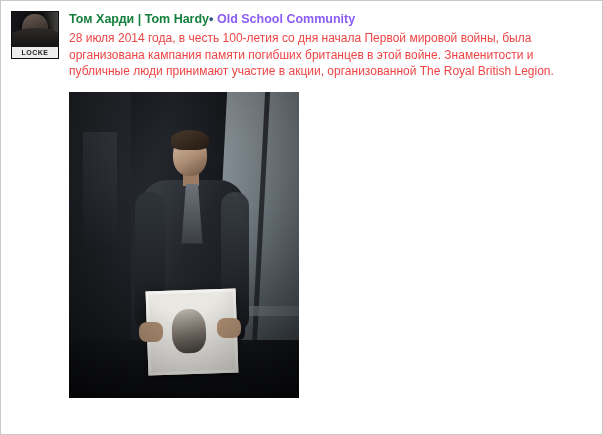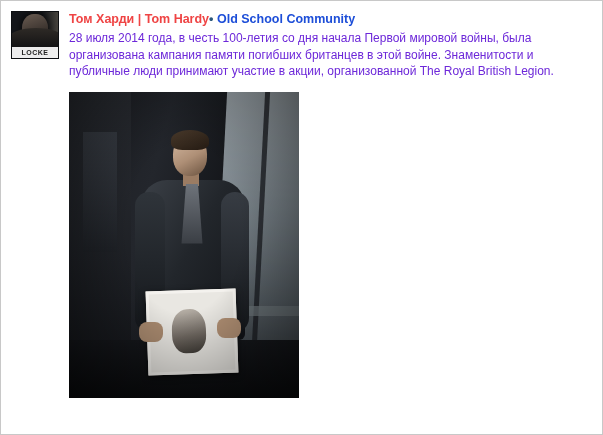--- a/index.html
+++ b/index.html
@@ -83,37 +83,37 @@
     min-width: 0;
   }
   .post-header {
     font-size: 12.5px;
     font-weight: bold;
     line-height: 16px;
     margin-bottom: 3px;
     white-space: nowrap;
   }
   .author-link {
-    color: #ef4444;
+    color: #15803d;
     text-decoration: none;
     cursor: pointer;
   }
   .header-sep {
     color: #2b587a;
     font-weight: bold;
   }
   .group-link {
-    color: #1d4ed8;
+    color: #8b5cf6;
     text-decoration: none;
     cursor: pointer;
   }
   .post-text {
     font-size: 12px;
     line-height: 16.5px;
-    color: #6d28d9;
+    color: #ef4444;
     margin: 0;
   }
   .post-text p {
     margin: 0 0 0 0;
   }
   .post-text p + p {
     margin-top: 4px;
   }
   
   .photo-wrap {

